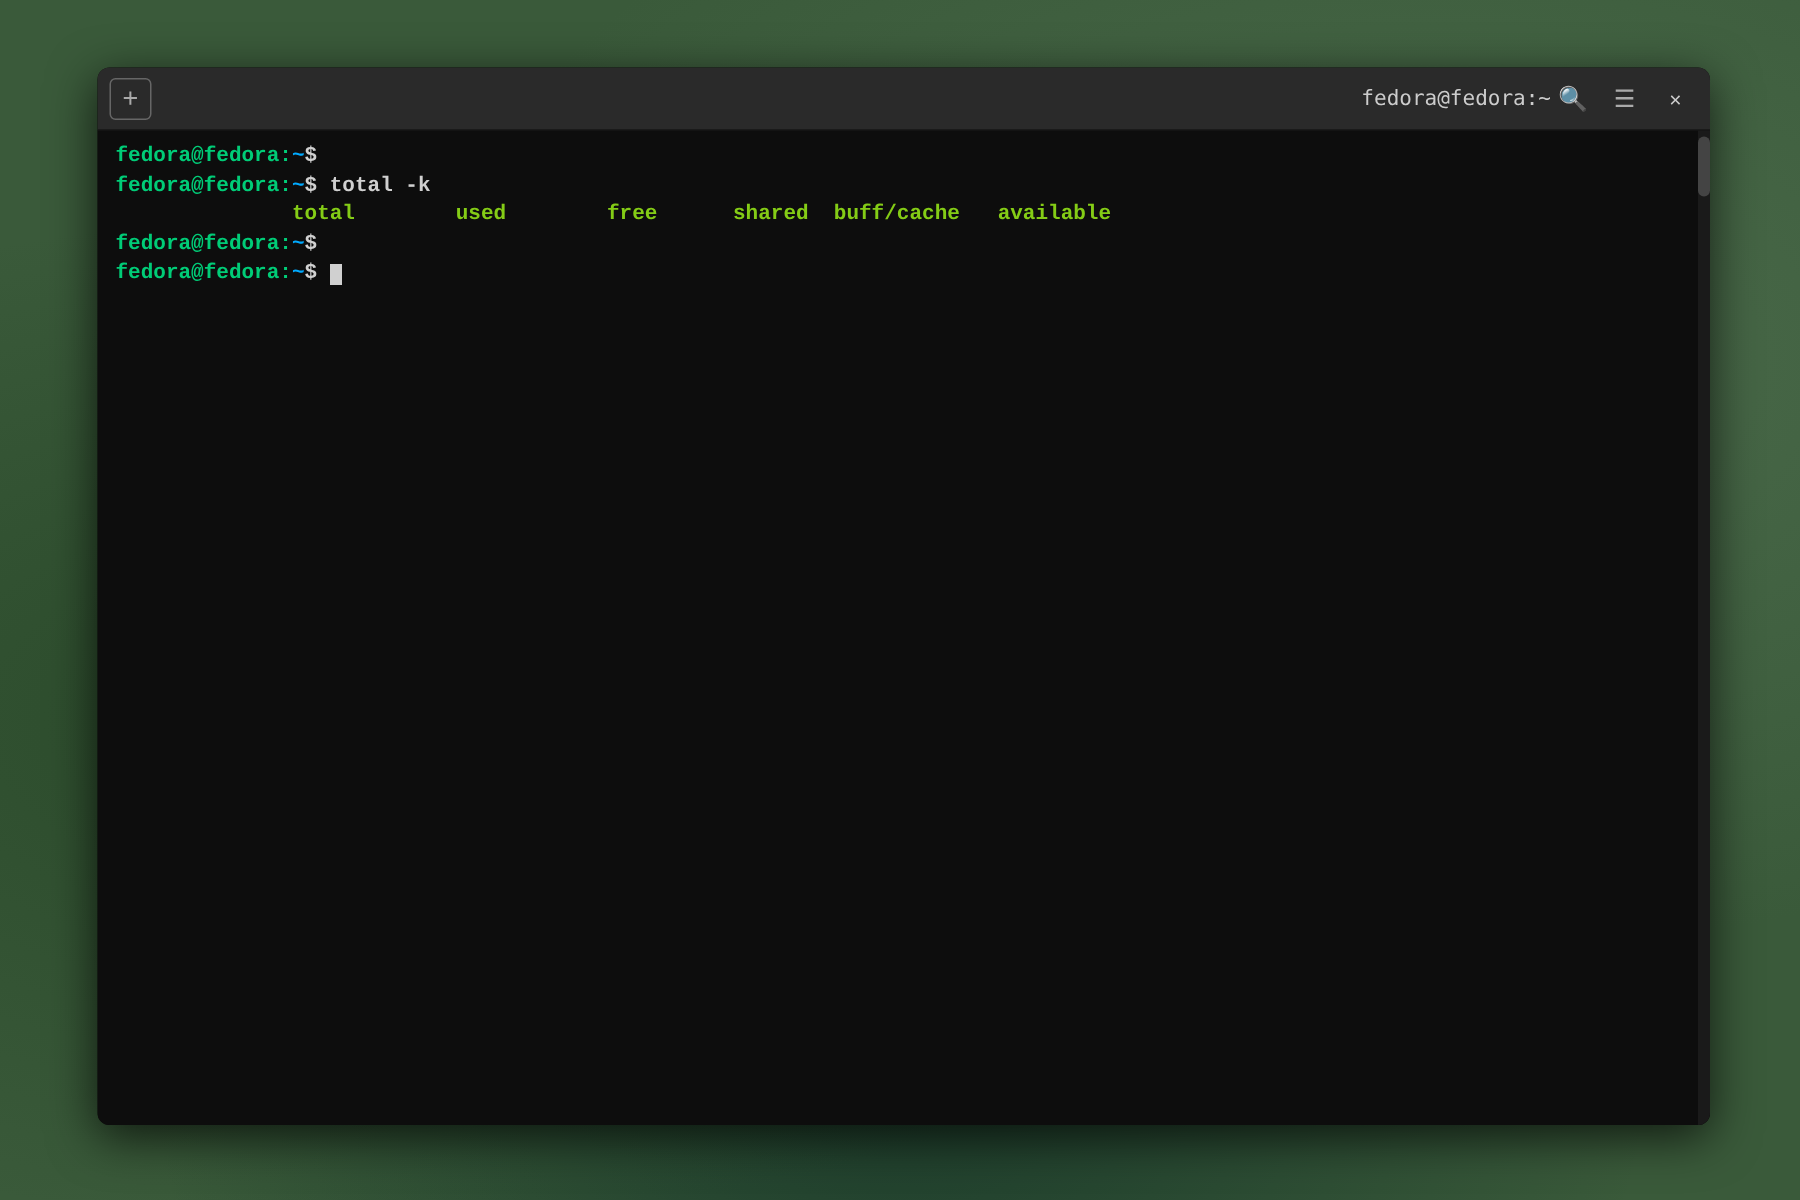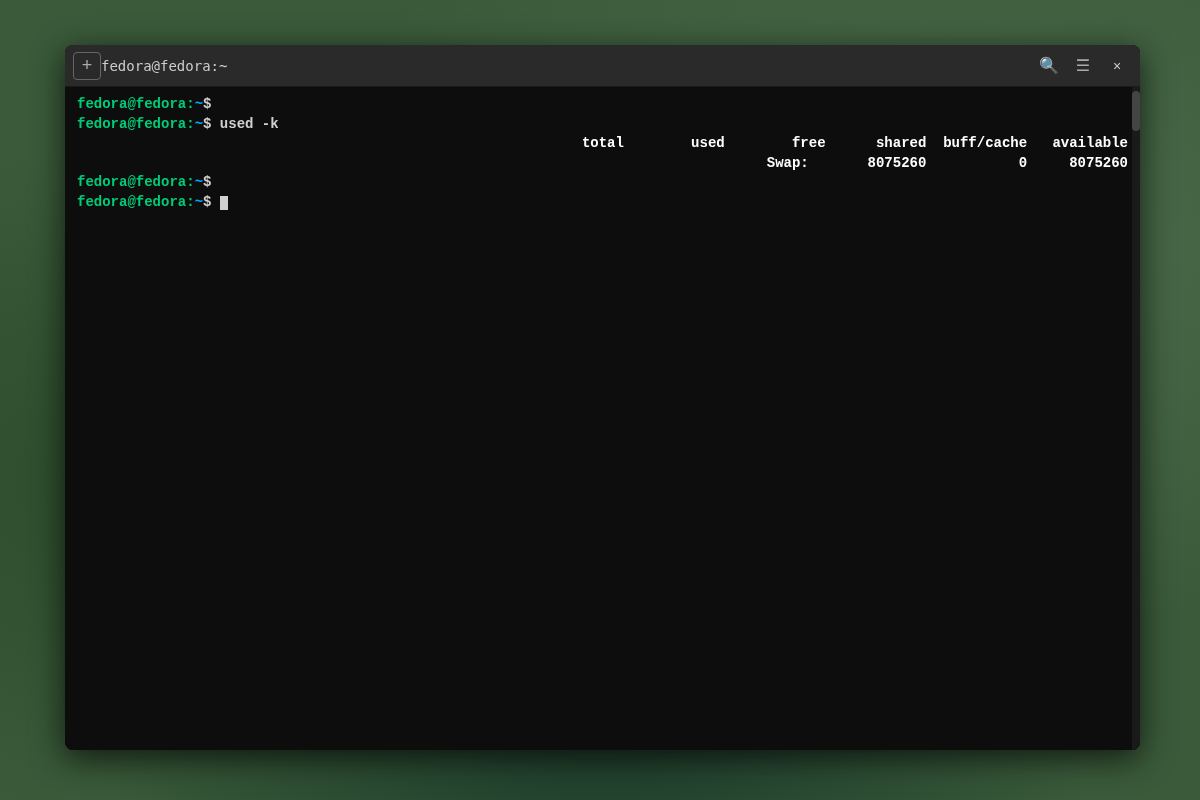--- a/index.html
+++ b/index.html
@@ -58,21 +58,21 @@
       color: #aaa;
       display: flex;
       align-items: center;
       justify-content: center;
       font-size: 18px;
       cursor: pointer;
     }
 
     .title-bar-center {
       flex: 1;
-      text-align: left;
+      text-align: right;
       color: #ccc;
       font-size: 14px;
       font-family: monospace;
     }
 
     .title-bar-right {
       display: flex;
       align-items: center;
       gap: 4px;
     }
@@ -111,22 +111,21 @@
     .prompt {
       color: #00cc77;
     }
 
     .cmd {
       color: #d0d0d0;
     }
 
     .output-line {
       white-space: pre;
-      color: #ffffff;
-      text-align: right;
+      color: #84cc16;
     }
 
     .cursor {
       display: inline-block;
       width: 8px;
       height: 14px;
       background: #d0d0d0;
       vertical-align: text-bottom;
       animation: blink 1s step-end infinite;
     }
@@ -174,27 +173,26 @@
     </div>
   </div>
 
   <div class="terminal-body">
 
     <div>
       <span class="prompt">fedora@fedora:<span style="color:#00aaff">~</span></span><span class="cmd">$ </span>
     </div>
 
     <div>
-      <span class="prompt">fedora@fedora:<span style="color:#00aaff">~</span></span><span class="cmd">$ used -k</span>
+      <span class="prompt">fedora@fedora:<span style="color:#00aaff">~</span></span><span class="cmd">$ total -k</span>
     </div>
 
     <div class="output-line">              total        used        free      shared  buff/cache   available</div>
 
 
-    <div class="output-line">Swap:       8075260           0     8075260</div>
 
     <div>
       <span class="prompt">fedora@fedora:<span style="color:#00aaff">~</span></span><span class="cmd">$ </span>
     </div>
 
     <div>
       <span class="prompt">fedora@fedora:<span style="color:#00aaff">~</span></span><span class="cmd">$ </span><span class="cursor"></span>
     </div>
   </div>
 

